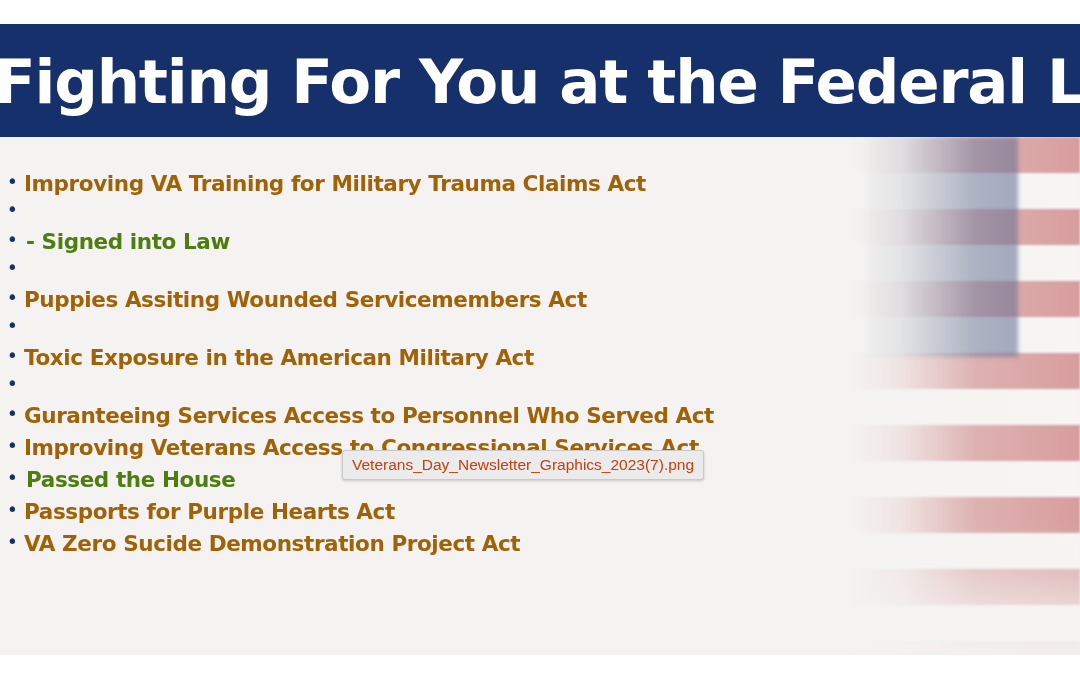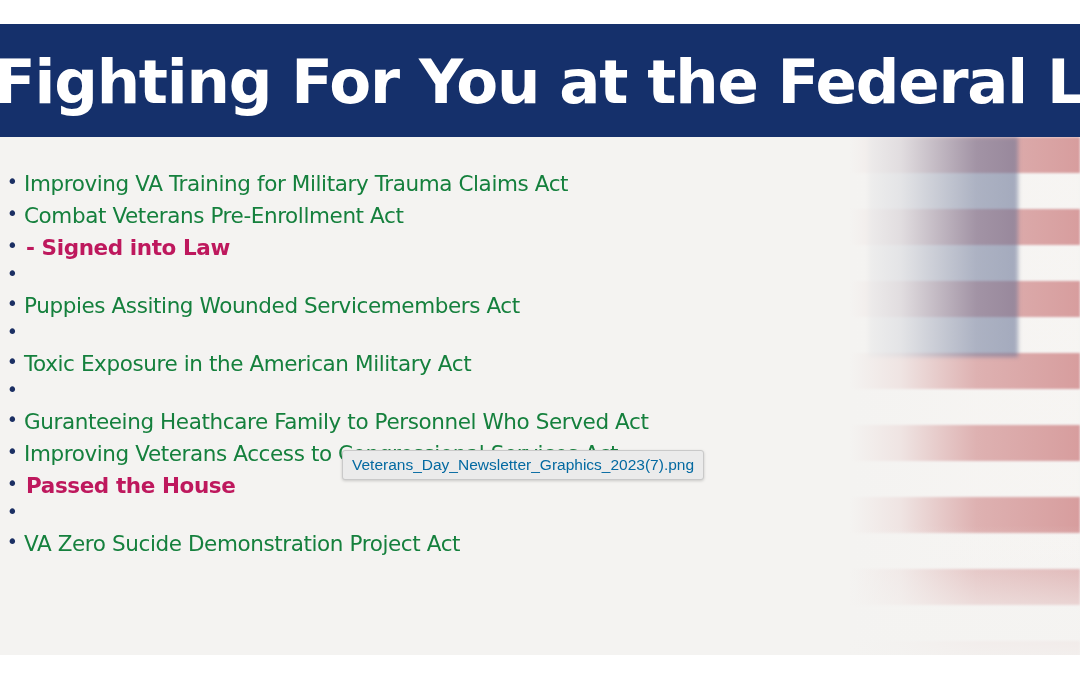--- a/index.html
+++ b/index.html
@@ -127,49 +127,49 @@
     min-width: 18px;
     text-align: right;
     color: #1b2f63;
     font-family: "DejaVu Sans", sans-serif;
     font-size: 19px;
     line-height: 1;
     position: relative;
     top: -3px;
   }
   .bill-text {
-    color: #15803d;
-    font-family: "DejaVu Sans", sans-serif;
-    font-weight: normal;
+    color: #a16207;
+    font-family: "DejaVu Sans", sans-serif;
+    font-weight: bold;
     font-size: 21.5px;
     letter-spacing: -0.4px;
     white-space: nowrap;
     padding-left: 6px;
   }
   .bill-status {
-    color: #be185d;
+    color: #4d7c0f;
     font-family: "DejaVu Sans", sans-serif;
     font-weight: bold;
     font-size: 21.5px;
     letter-spacing: -0.4px;
     white-space: nowrap;
     padding-left: 8px;
   }
 
   
   .file-tooltip {
     position: absolute;
     left: 342px;
     top: 313px;
     background: #ebebeb;
     border: 1px solid #c9c9c9;
     border-radius: 3px;
     padding: 5px 9px 6px 9px;
     box-shadow: 0 1px 3px rgba(0,0,0,0.18);
-    color: #0369a1;
+    color: #c2410c;
     font-family: "Liberation Sans", sans-serif;
     font-size: 15.5px;
     line-height: 1.1;
     white-space: nowrap;
   }
 
   
   .bottom-strip {
     position: absolute;
     left: 0;
@@ -199,21 +199,20 @@
       <div class="flag-fade-bottom"></div>
     </div>
 
     <div class="list" id="bill-list">
         <div class="bill-row">
           <span class="bullet">•</span>
           <span class="bill-text">Improving VA Training for Military Trauma Claims Act</span>
         </div>
         <div class="bill-row">
           <span class="bullet">•</span>
-          <span class="bill-text">Combat Veterans Pre-Enrollment Act</span>
         </div>
         <div class="bill-row">
           <span class="bullet">•</span>
           <span class="bill-status">- Signed into Law</span>
         </div>
         <div class="bill-row">
           <span class="bullet">•</span>
         </div>
         <div class="bill-row">
           <span class="bullet">•</span>
@@ -224,32 +223,33 @@
         </div>
         <div class="bill-row">
           <span class="bullet">•</span>
           <span class="bill-text">Toxic Exposure in the American Military Act</span>
         </div>
         <div class="bill-row">
           <span class="bullet">•</span>
         </div>
         <div class="bill-row">
           <span class="bullet">•</span>
-          <span class="bill-text">Guranteeing Heathcare Family to Personnel Who Served Act</span>
+          <span class="bill-text">Guranteeing Services Access to Personnel Who Served Act</span>
         </div>
         <div class="bill-row">
           <span class="bullet">•</span>
           <span class="bill-text">Improving Veterans Access to Congressional Services Act</span>
         </div>
         <div class="bill-row">
           <span class="bullet">•</span>
           <span class="bill-status">Passed the House</span>
         </div>
         <div class="bill-row">
           <span class="bullet">•</span>
+          <span class="bill-text">Passports for Purple Hearts Act</span>
         </div>
         <div class="bill-row">
           <span class="bullet">•</span>
           <span class="bill-text">VA Zero Sucide Demonstration Project Act</span>
         </div>
       </div>
 
     <div class="file-tooltip">Veterans_Day_Newsletter_Graphics_2023(7).png</div>
 
   </div>

